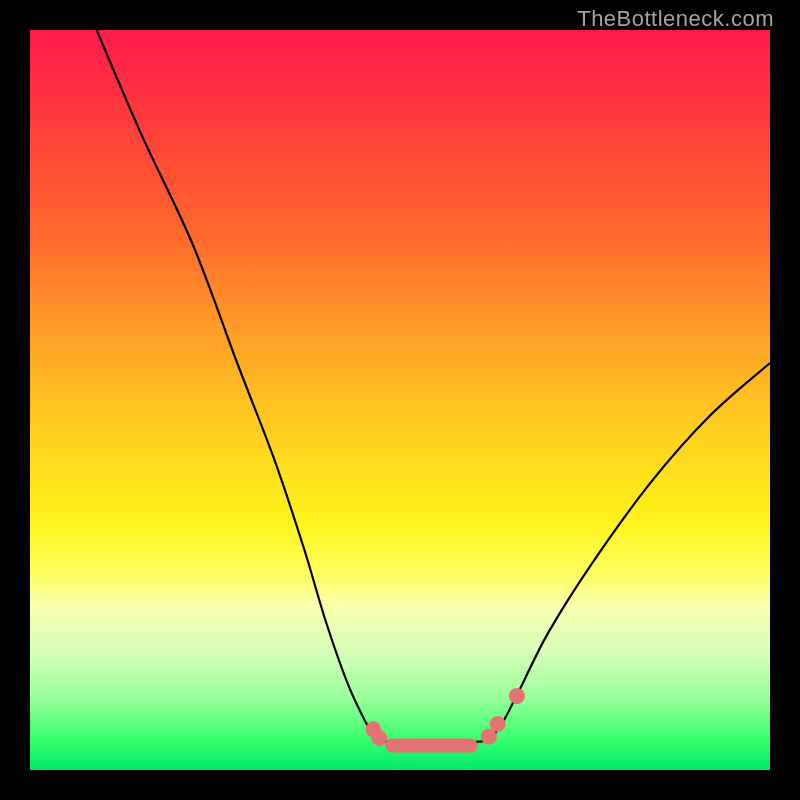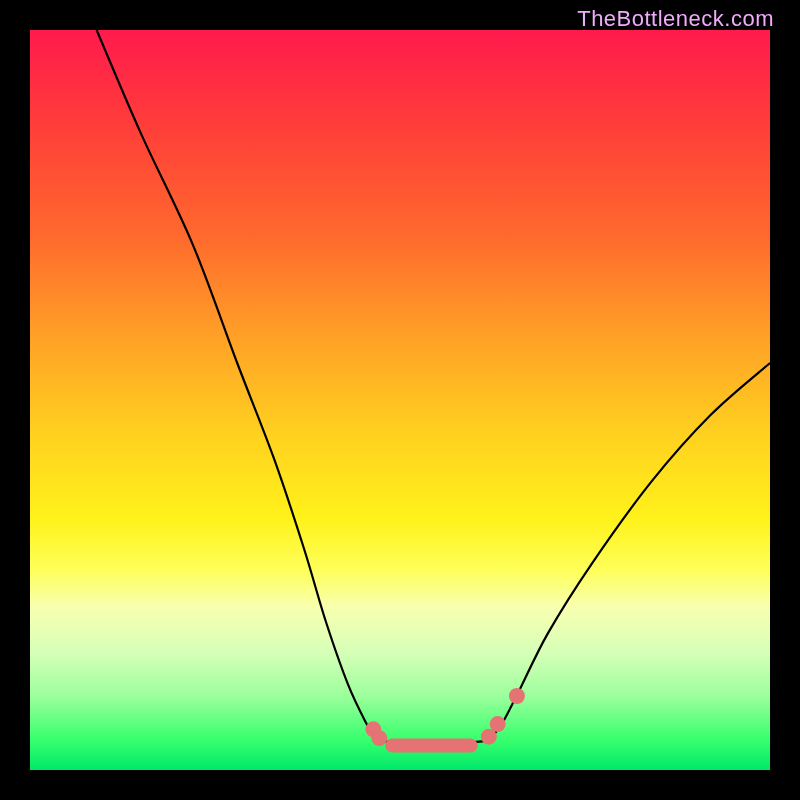--- a/index.html
+++ b/index.html
@@ -35,21 +35,21 @@
       #d7ffb8 84%,
       #9cff9c 90%,
       #36ff6d 96%,
       #00e86a 100%
     );
   }
   .watermark {
     position: absolute;
     top: 6px;
     right: 26px;
-    color: #f0abfc;
+    color: #a3a3a3;
     font-size: 22px;
     letter-spacing: 0.5px;
     z-index: 5;
   }
   svg.curve {
     position: absolute;
     left: 0;
     top: 0;
     width: 740px;
     height: 740px;

